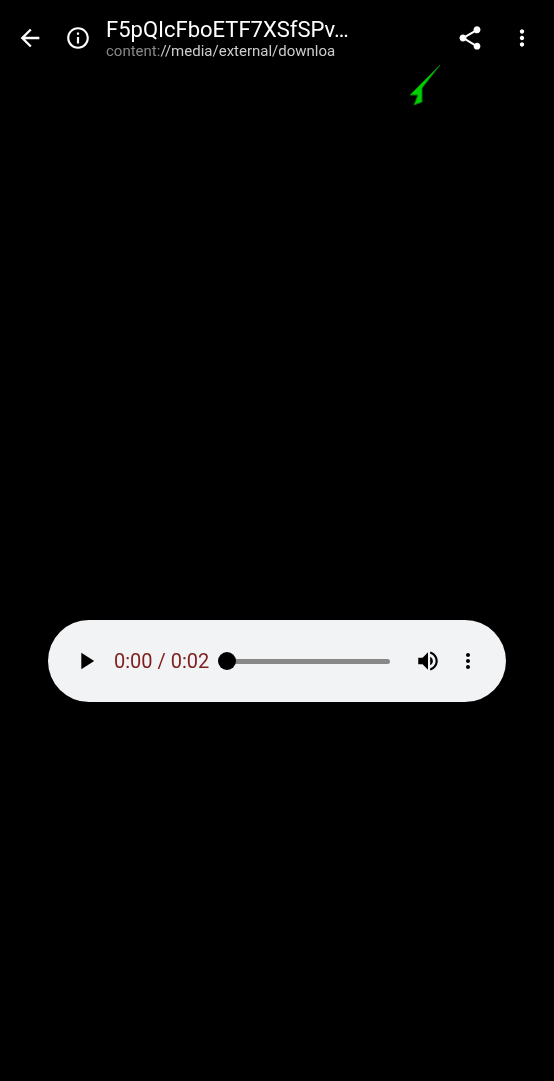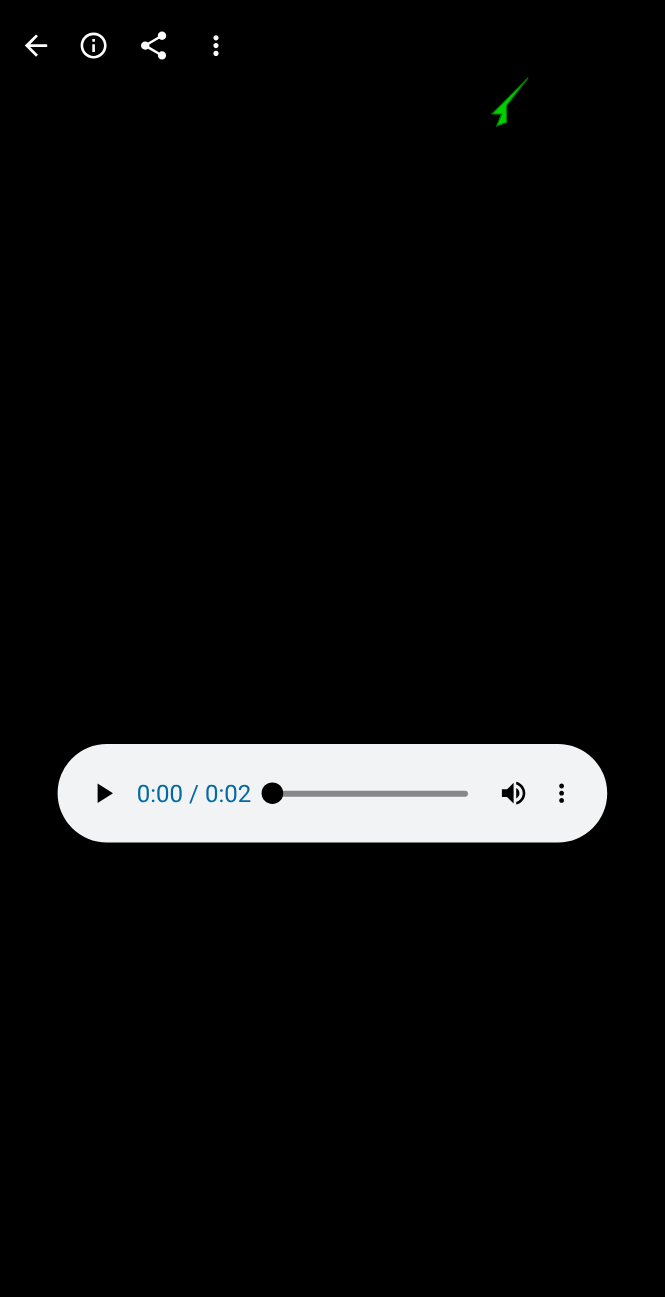--- a/index.html
+++ b/index.html
@@ -98,21 +98,21 @@
     .play-btn {
       width: 40px;
       height: 40px;
       display: flex;
       align-items: center;
       justify-content: center;
       cursor: pointer;
       flex-shrink: 0;
     }
     .time-display {
-      color: #0369a1;
+      color: #7f1d1d;
       font-size: 20px;
       margin-left: 8px;
       flex-shrink: 0;
     }
     .slider-container {
       flex: 1;
       margin: 0 18px;
       position: relative;
       height: 40px;
       display: flex;
@@ -168,20 +168,26 @@
   <div class="back-btn">
     <svg width="28" height="28" viewBox="0 0 24 24">
       <path d="M20 11H7.83l5.59-5.59L12 4l-8 8 8 8 1.41-1.41L7.83 13H20v-2z" fill="#fff"></path>
     </svg>
   </div>
   <div class="info-btn">
     <svg width="26" height="26" viewBox="0 0 24 24">
       <path d="M12 2C6.48 2 2 6.48 2 12s4.48 10 10 10 10-4.48 10-10S17.52 2 12 2zm0 18c-4.41 0-8-3.59-8-8s3.59-8 8-8 8 3.59 8 8-3.59 8-8 8zm-1-13h2v2h-2zm0 4h2v6h-2z" fill="#fff"></path>
     </svg>
   </div>
+  <div class="title-area">
+    <div class="title">F5pQIcFboETF7XSfSPv…</div>
+    <div class="subtitle">
+      <span class="subtitle-scheme">content:</span><span class="subtitle-path">//media/external/downloa</span>
+    </div>
+  </div>
   <div class="share-btn">
     <svg width="28" height="28" viewBox="0 0 24 24">
       <path d="M18 16.08c-.76 0-1.44.3-1.96.77L8.91 12.7c.05-.23.09-.46.09-.7s-.04-.47-.09-.7l7.05-4.11c.54.5 1.25.81 2.04.81 1.66 0 3-1.34 3-3s-1.34-3-3-3-3 1.34-3 3c0 .24.04.47.09.7L8.04 9.81C7.5 9.31 6.79 9 6 9c-1.66 0-3 1.34-3 3s1.34 3 3 3c.79 0 1.5-.31 2.04-.81l7.12 4.16c-.05.21-.08.43-.08.65 0 1.61 1.31 2.92 2.92 2.92 1.61 0 2.92-1.31 2.92-2.92s-1.31-2.92-2.92-2.92z" fill="#fff"></path>
     </svg>
   </div>
   <div class="more-btn">
     <svg width="26" height="26" viewBox="0 0 24 24">
       <path d="M12 8c1.1 0 2-.9 2-2s-.9-2-2-2-2 .9-2 2 .9 2 2 2zm0 2c-1.1 0-2 .9-2 2s.9 2 2 2 2-.9 2-2-.9-2-2-2zm0 6c-1.1 0-2 .9-2 2s.9 2 2 2 2-.9 2-2-.9-2-2-2z" fill="#fff"></path>
     </svg>
   </div>

